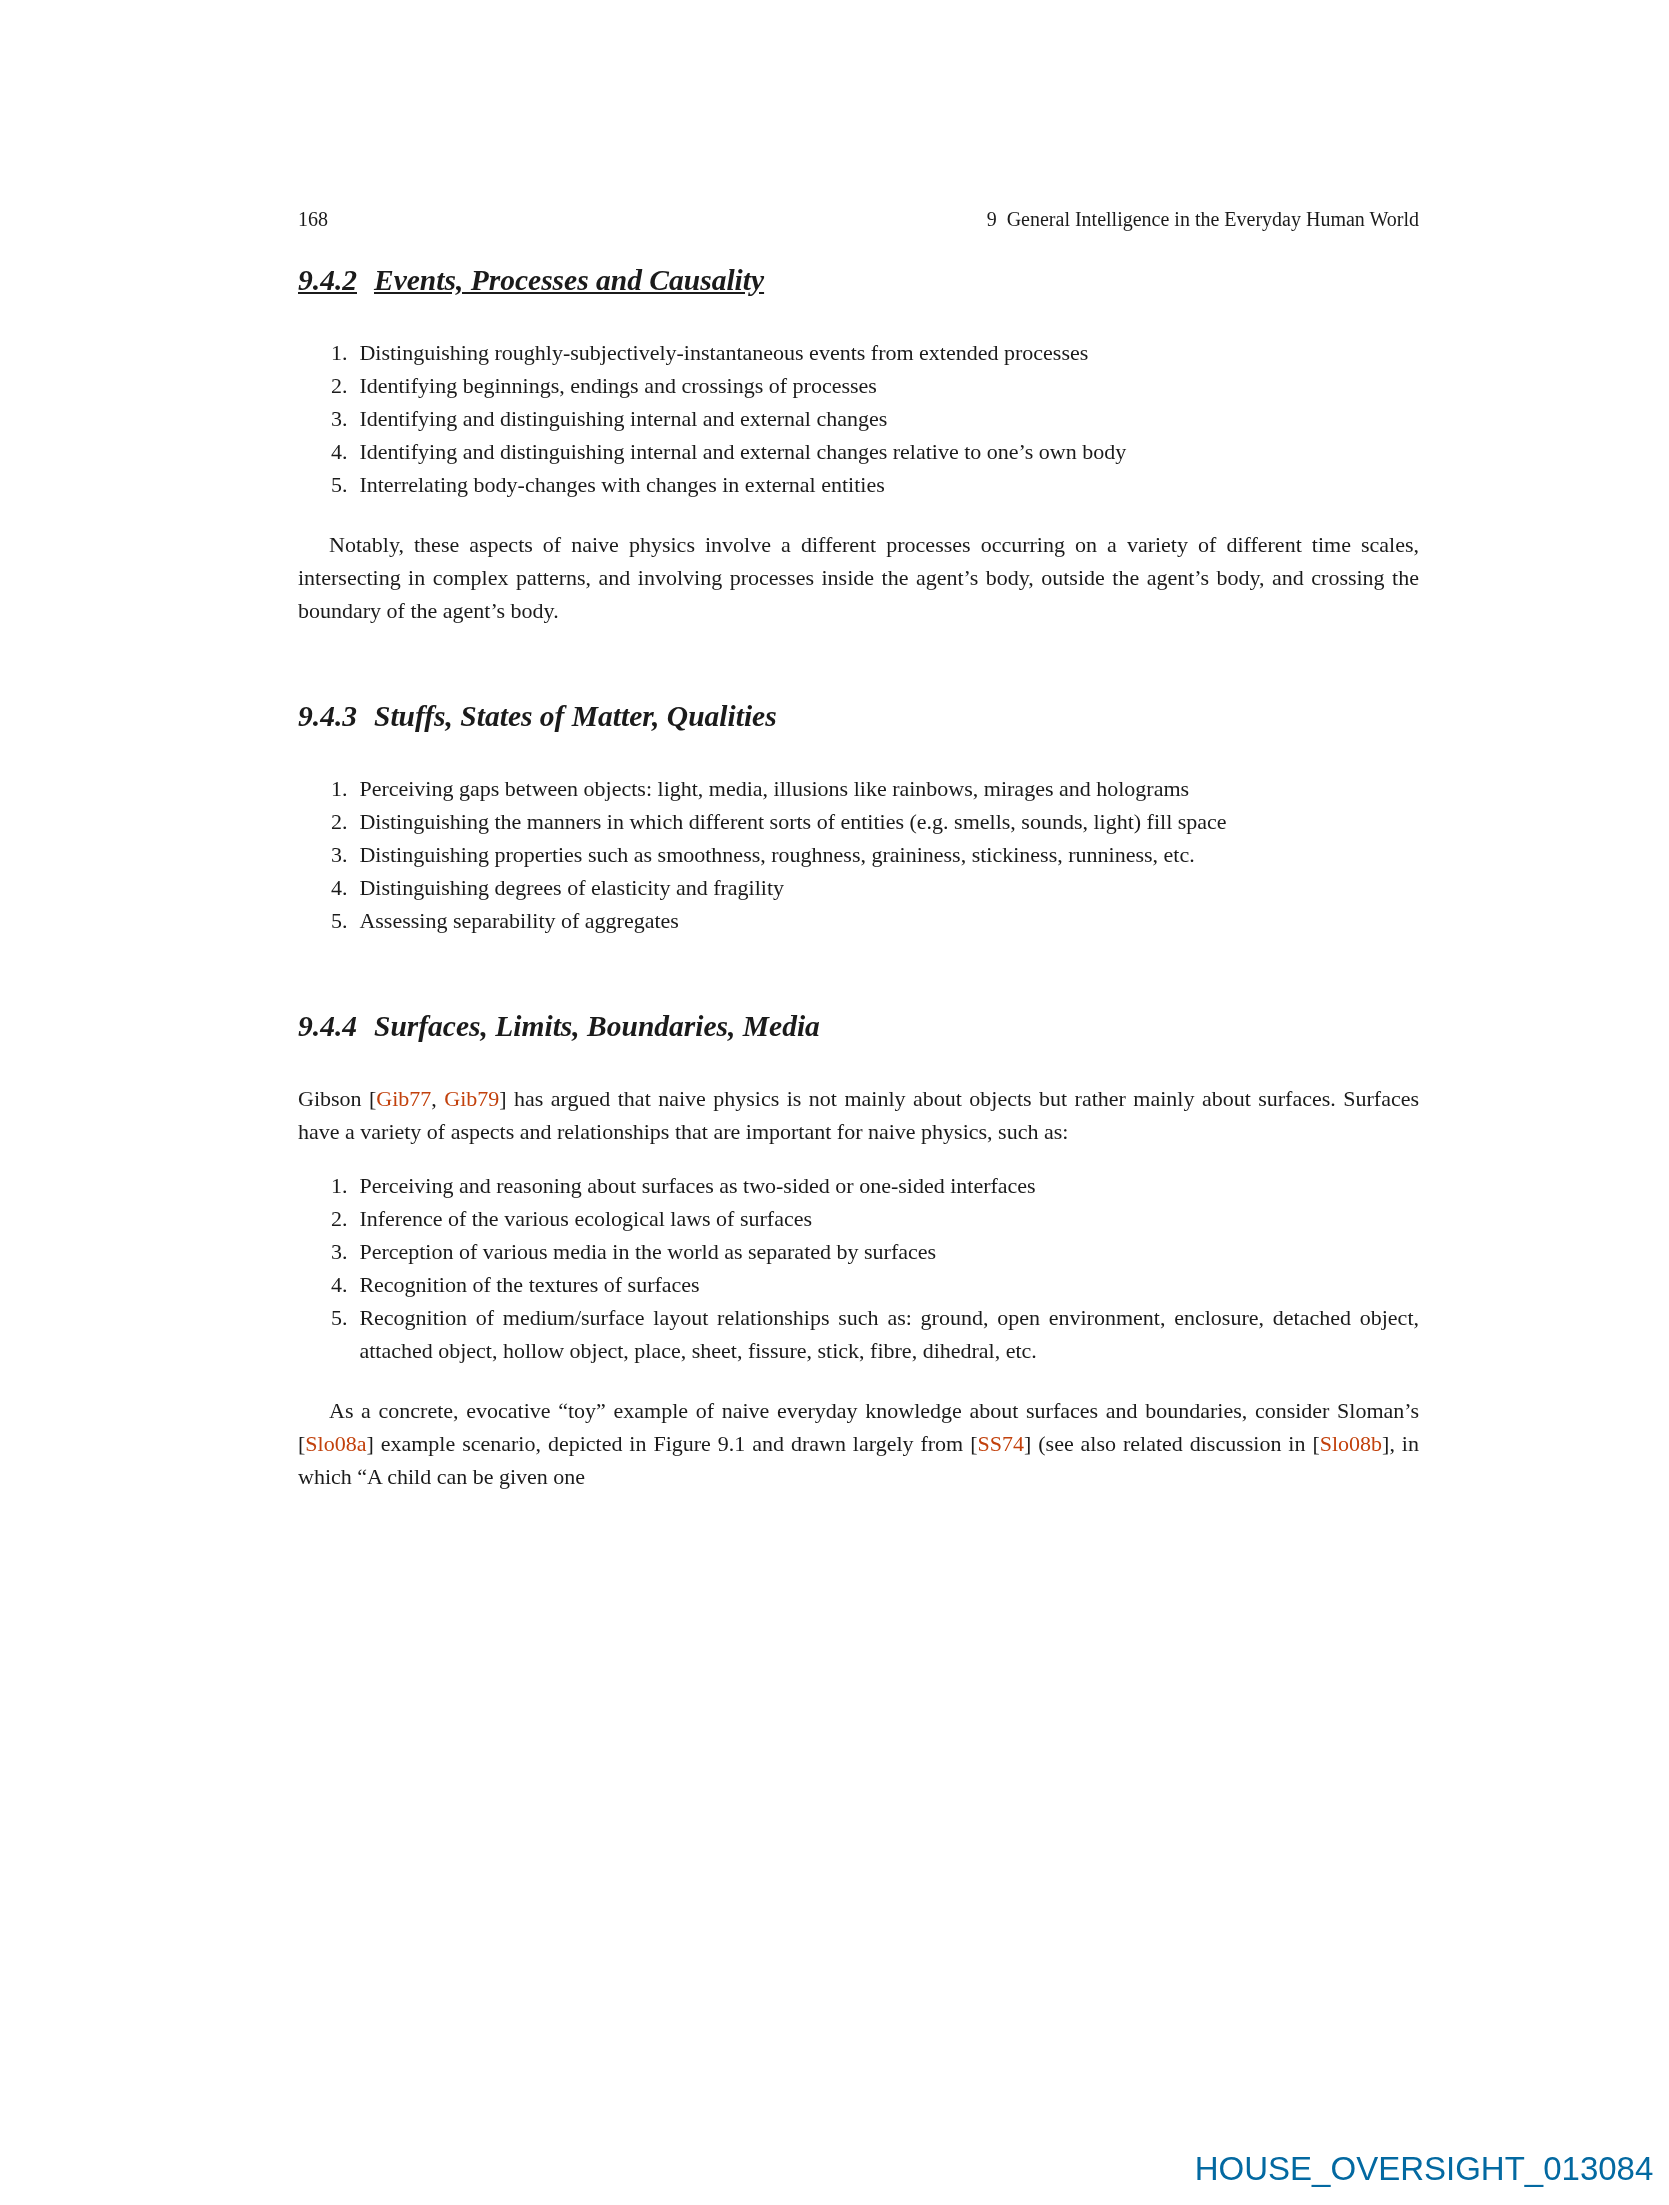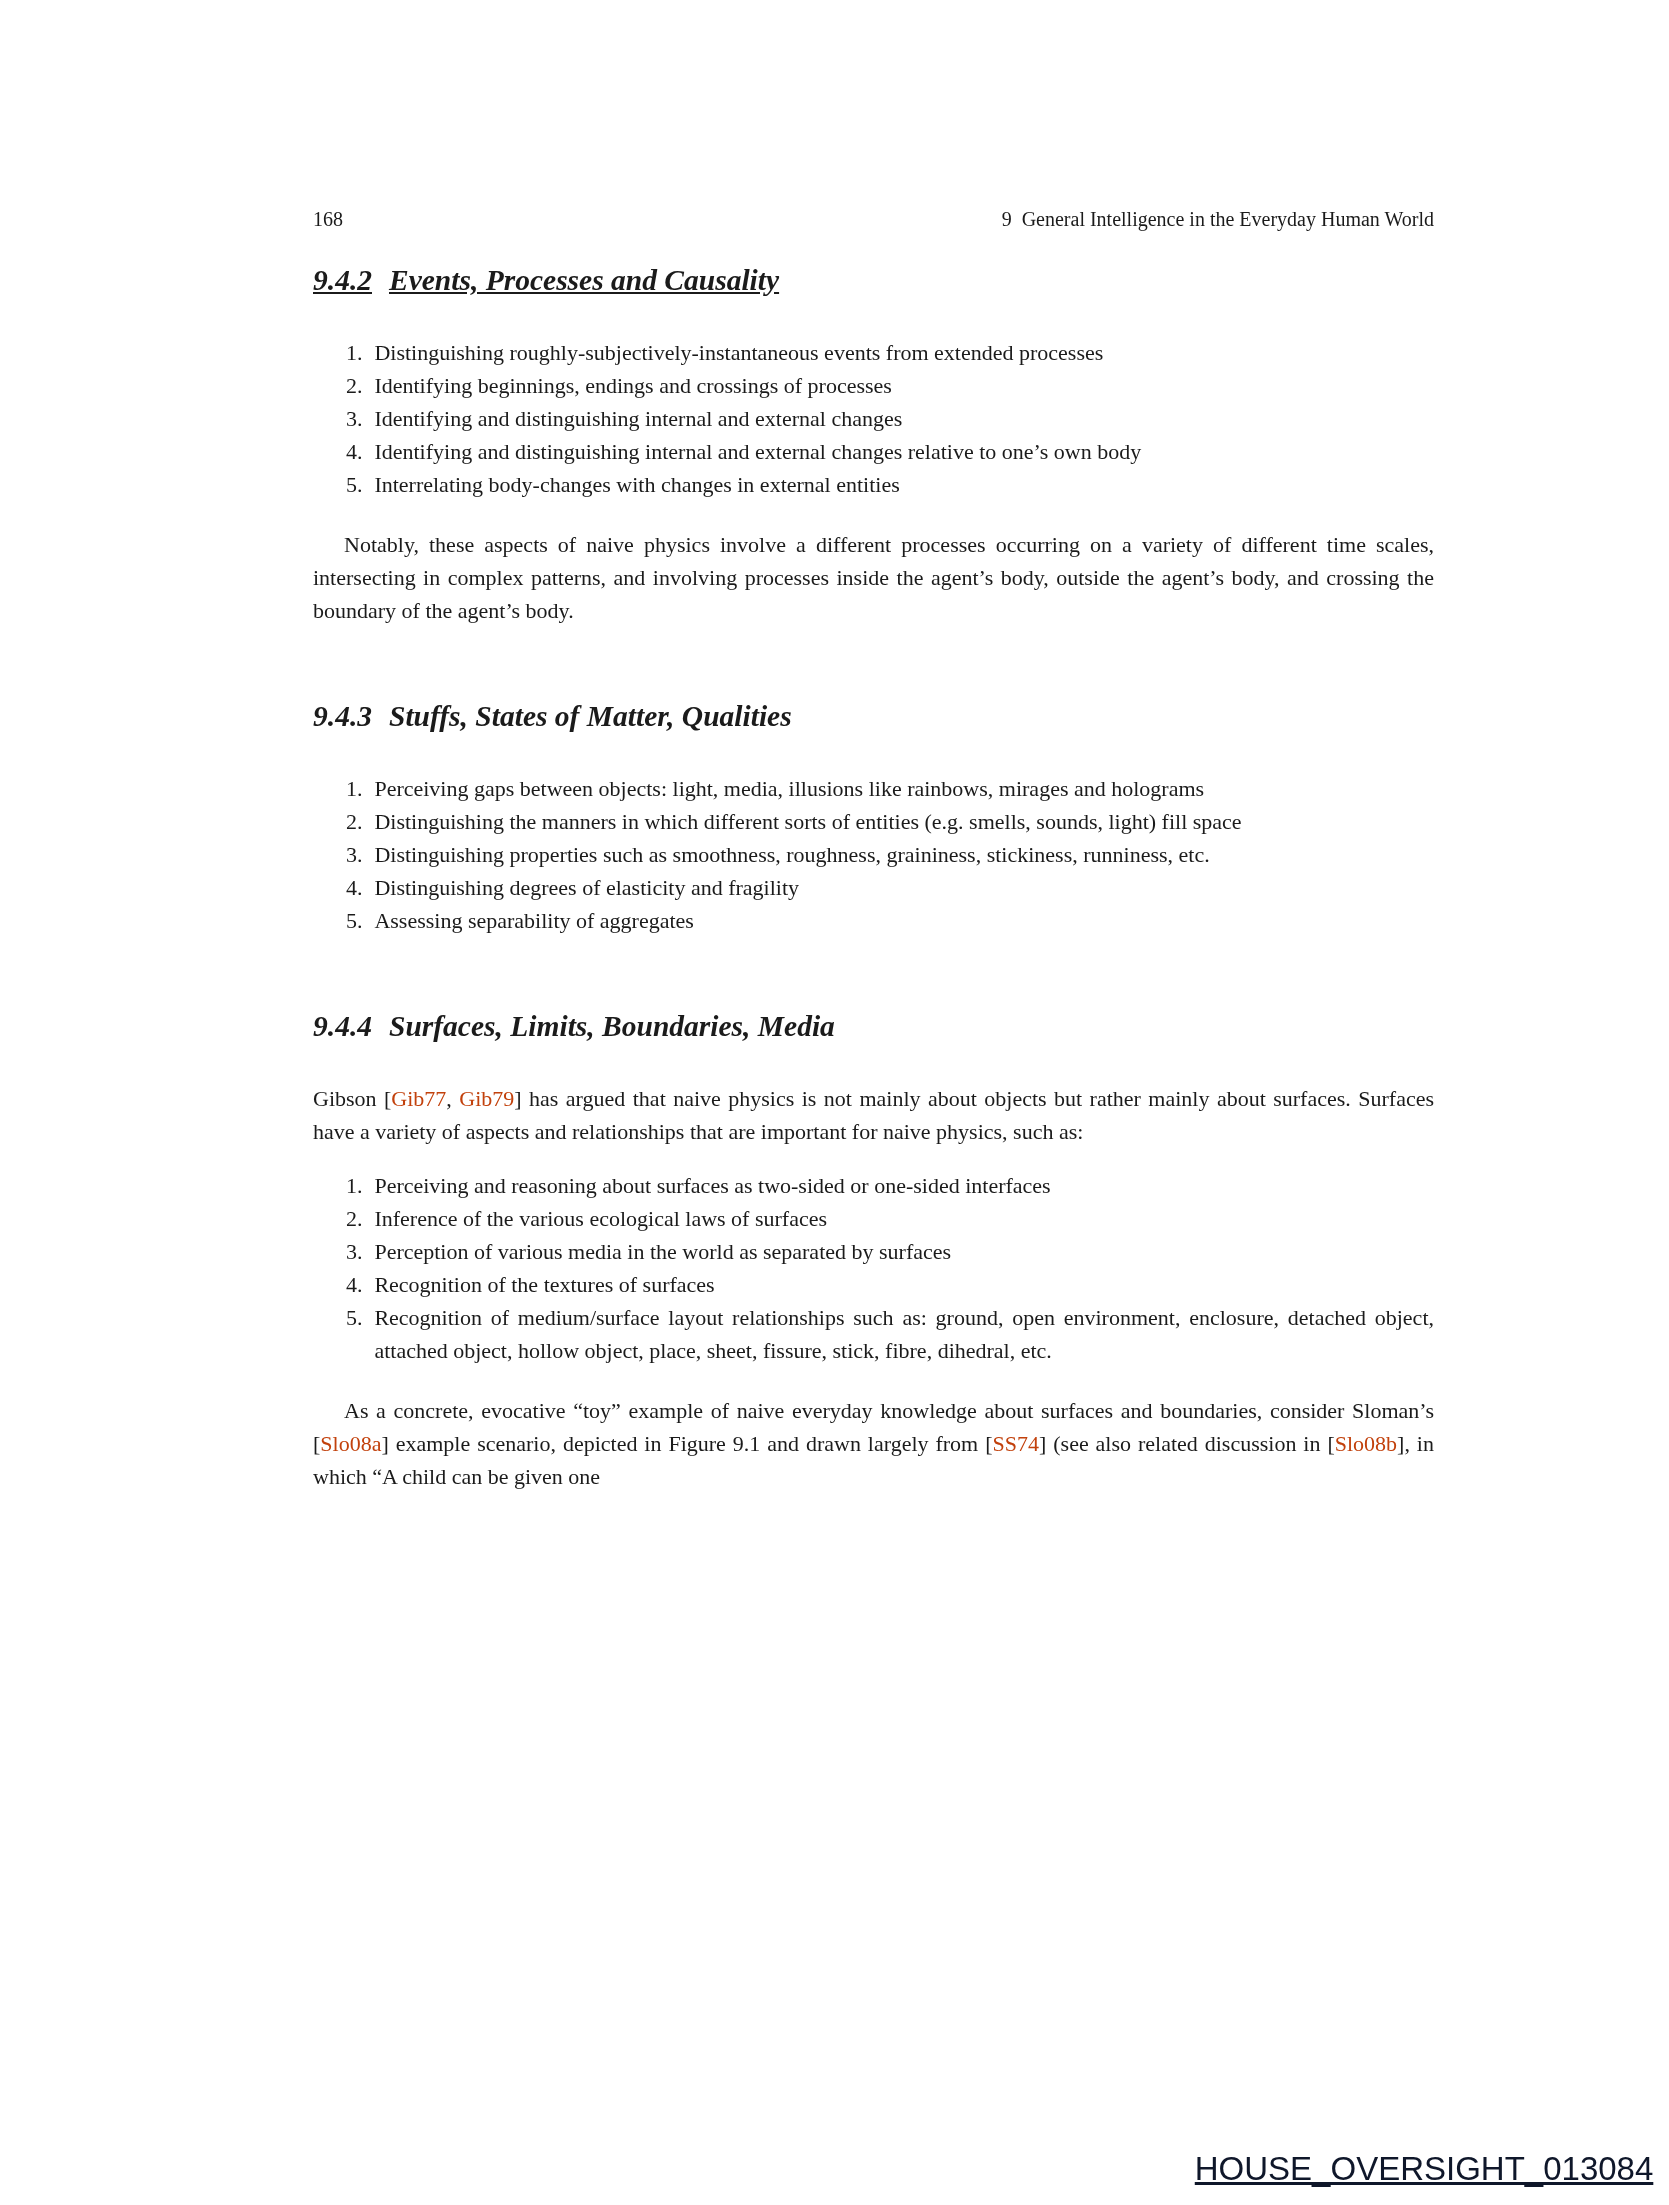--- a/index.html
+++ b/index.html
@@ -10,21 +10,21 @@
     width: 1669px;
     height: 2205px;
     background: #ffffff;
     position: relative;
     overflow: hidden;
     font-family: "Liberation Serif", "DejaVu Serif", serif;
     color: #1b1b1b;
   }
   .content {
     position: absolute;
-    left: 313px;
+    left: 298px;
     top: 207px;
     width: 1121px;
   }
   .pagehead {
     display: flex;
     justify-content: space-between;
     align-items: baseline;
     font-size: 20px;
     line-height: 25px;
     white-space: pre;
@@ -75,22 +75,21 @@
   }
   .cite {
     color: #c2410c;
   }
   .watermark {
     position: absolute;
     right: 15.7px;
     bottom: 17px;
     font-family: "Liberation Sans", "DejaVu Sans", sans-serif;
     font-size: 33px;
-    color: #0f172a;
-    text-decoration: underline;
+    color: #0369a1;
   }
 </style>
 </head>
 <body>
 
 <div class="page">
   <main class="content">
 
     <header class="pagehead">
       <span>168</span>

